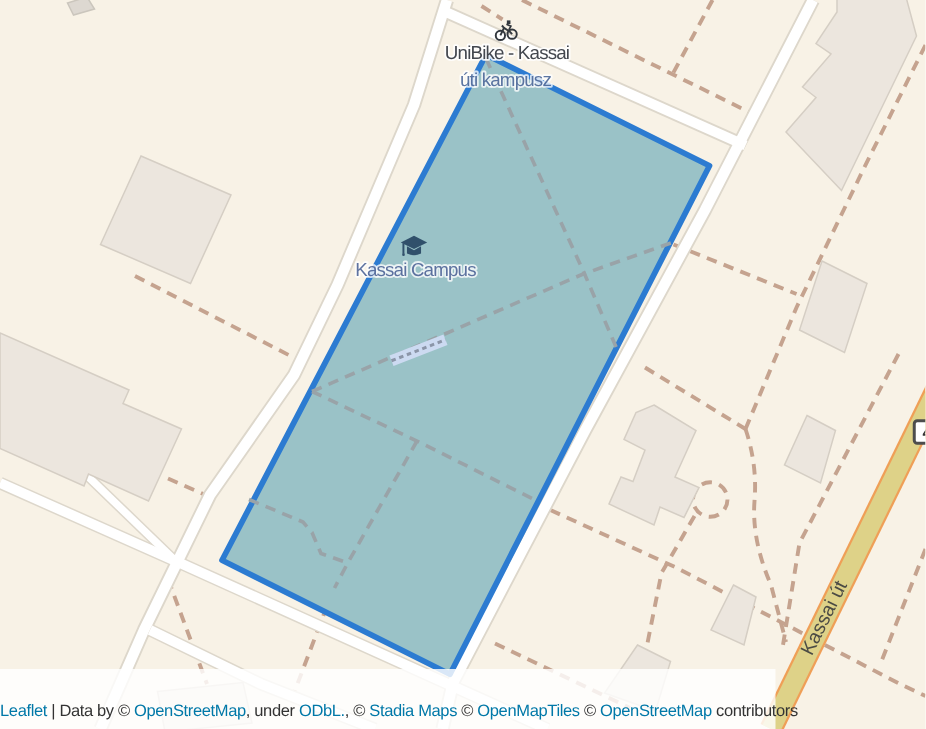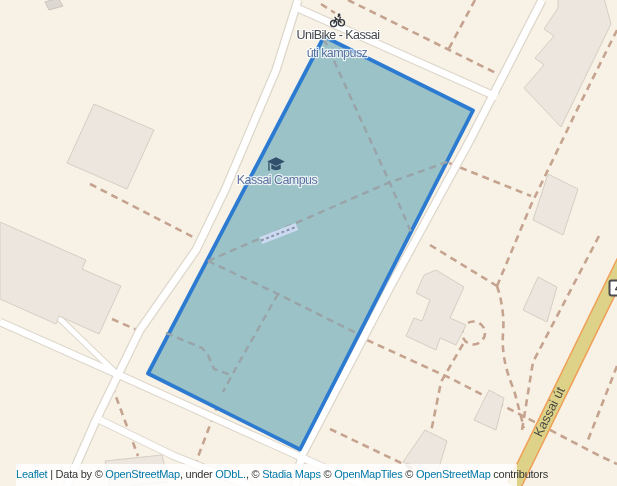--- a/index.html
+++ b/index.html
@@ -1,18 +1,18 @@
 <!DOCTYPE html>
 <html><head>
 <meta charset="utf-8">
 <style>
 html,body{margin:0;padding:0;}
 body{width:617px;height:486px;overflow:hidden;font-family:"Liberation Sans",sans-serif;}
 #map{position:relative;width:517px;height:486px;background:#f8f2e6;}
-#attr{position:absolute;left:16px;right:0;bottom:0;height:16px;background:rgba(255,255,255,0.82);font-size:11px;letter-spacing:-0.24px;color:#333;text-align:right;padding:4px 5px 2px 0;white-space:nowrap;}
+#attr{position:absolute;left:0;right:0;bottom:0;height:16px;background:rgba(255,255,255,0.82);font-size:11px;letter-spacing:-0.24px;color:#333;text-align:right;padding:22px 5px 2px 0;white-space:nowrap;}
 #attr a{color:#0078A8;text-decoration:none;}
 </style>
 </head>
 <body>
 <div id="map">
 
 <svg width="617" height="486" viewBox="0 0 617 486" xmlns="http://www.w3.org/2000/svg">
 
 <rect x="0" y="0" width="617" height="486" fill="#f8f2e6"></rect>
 

